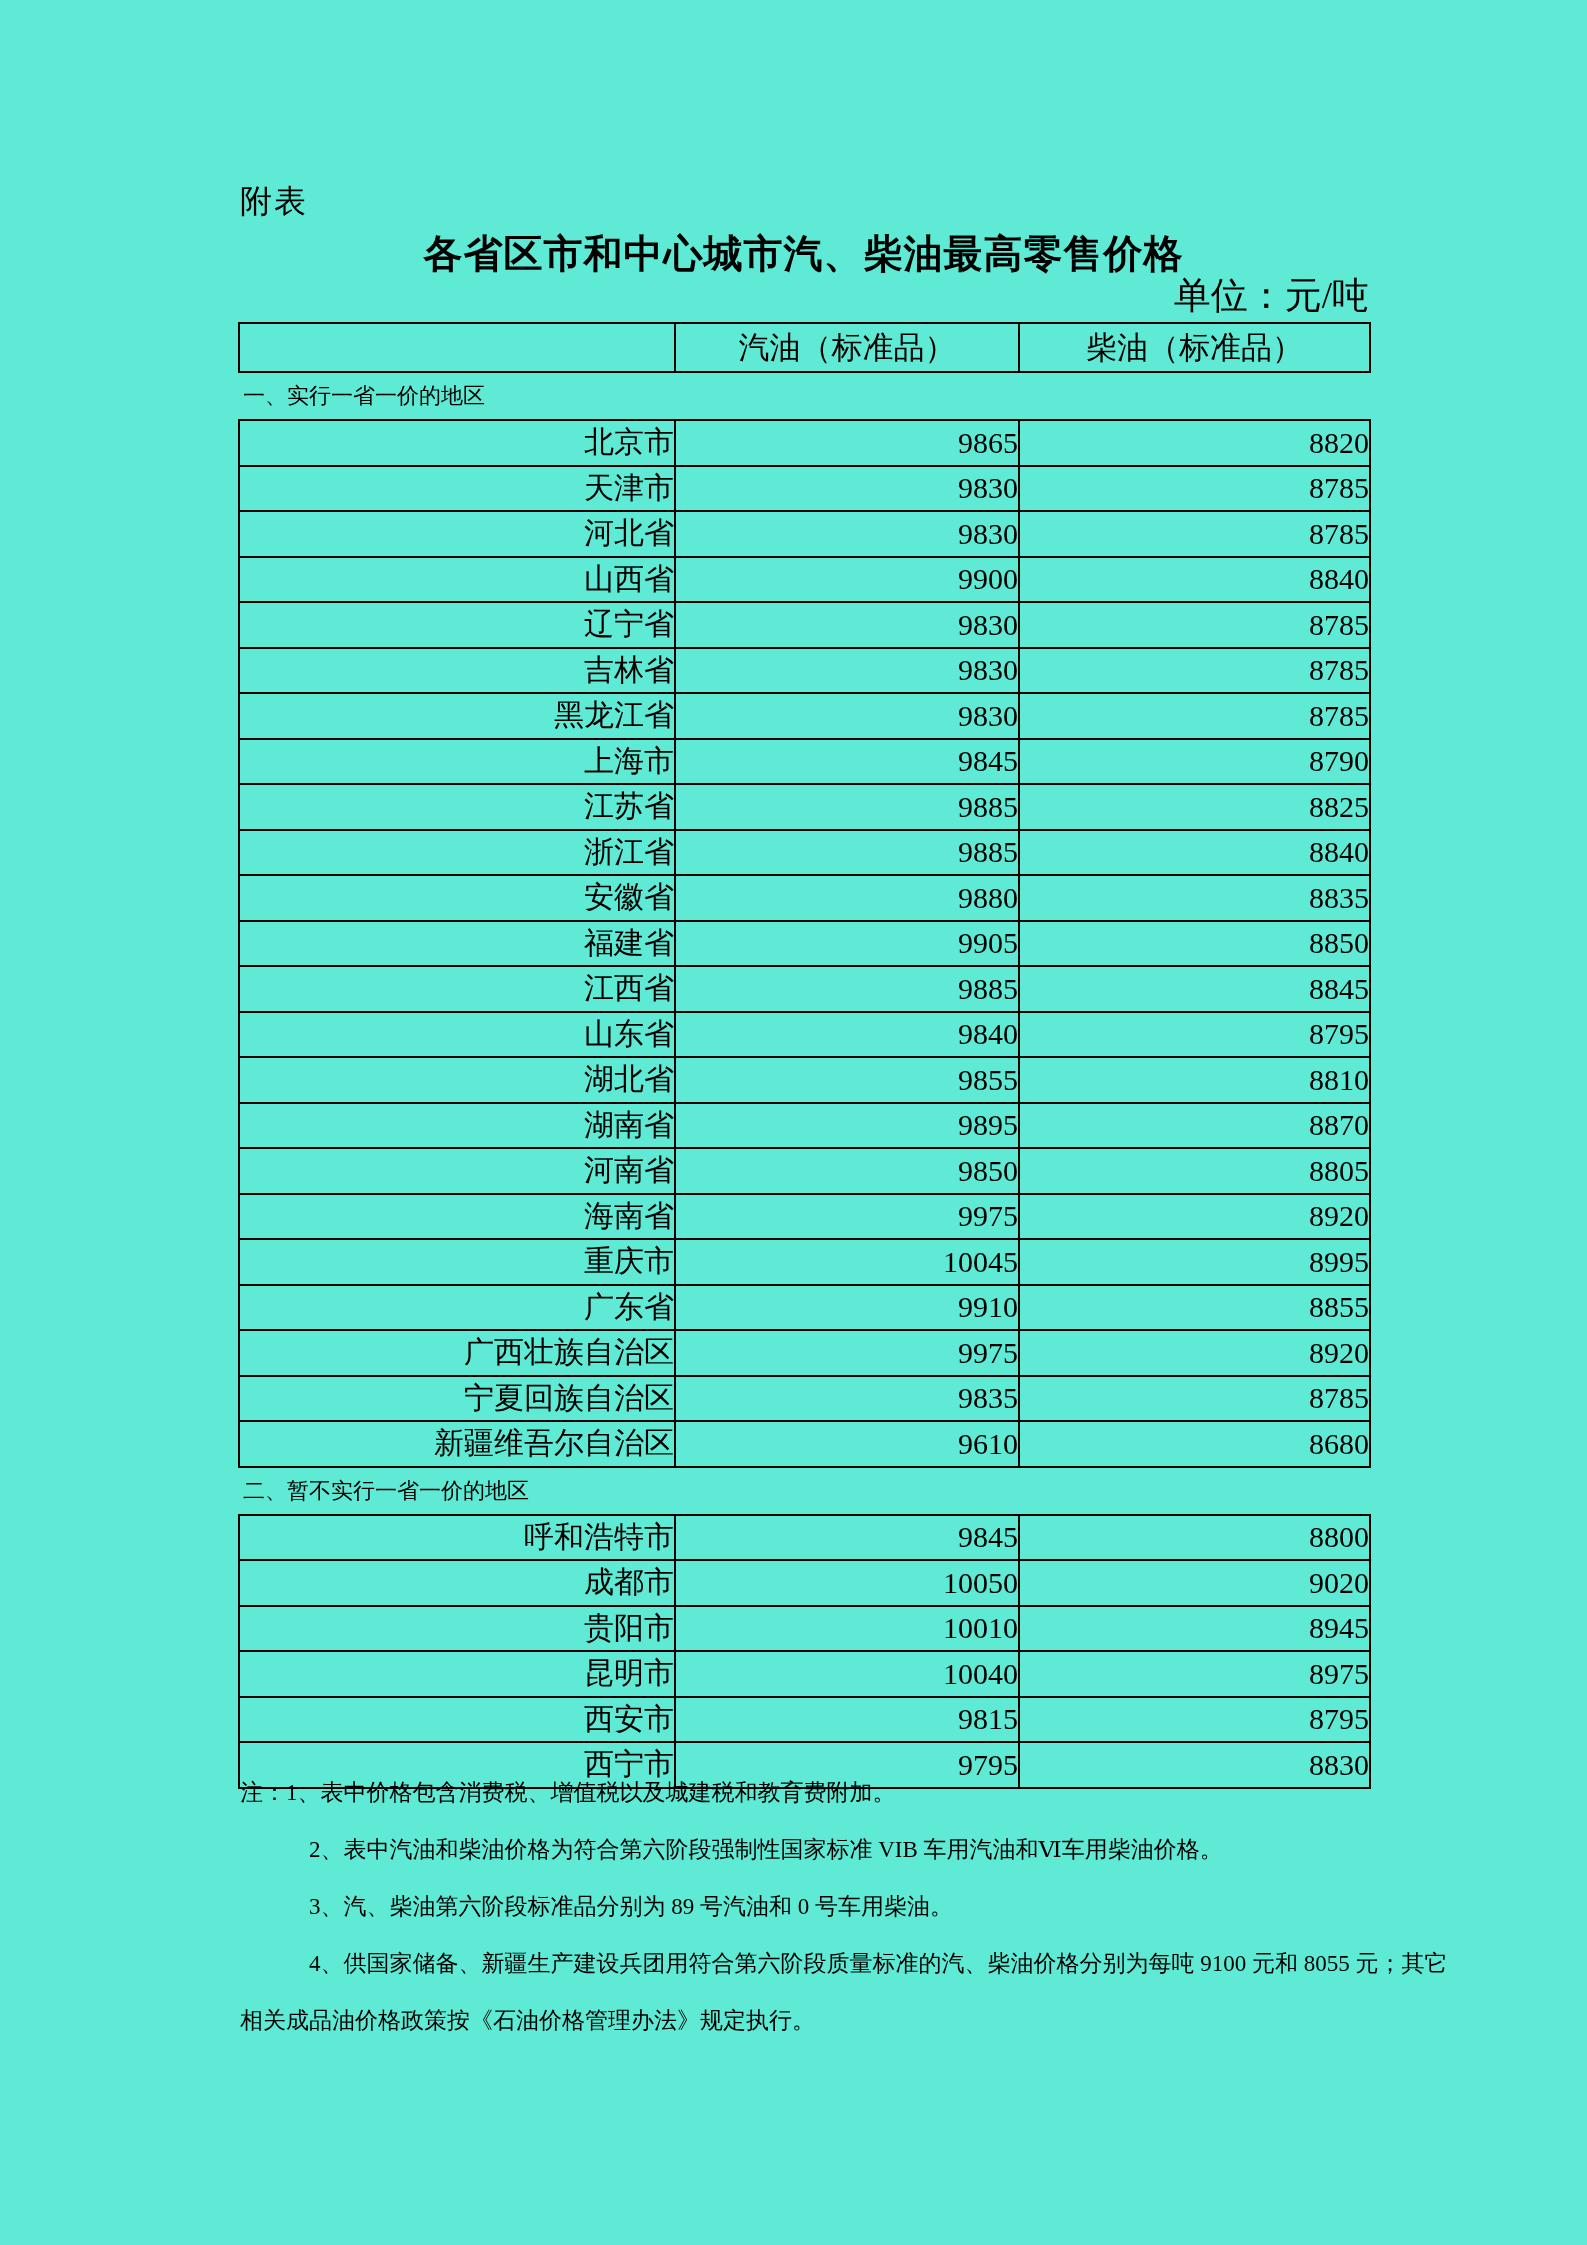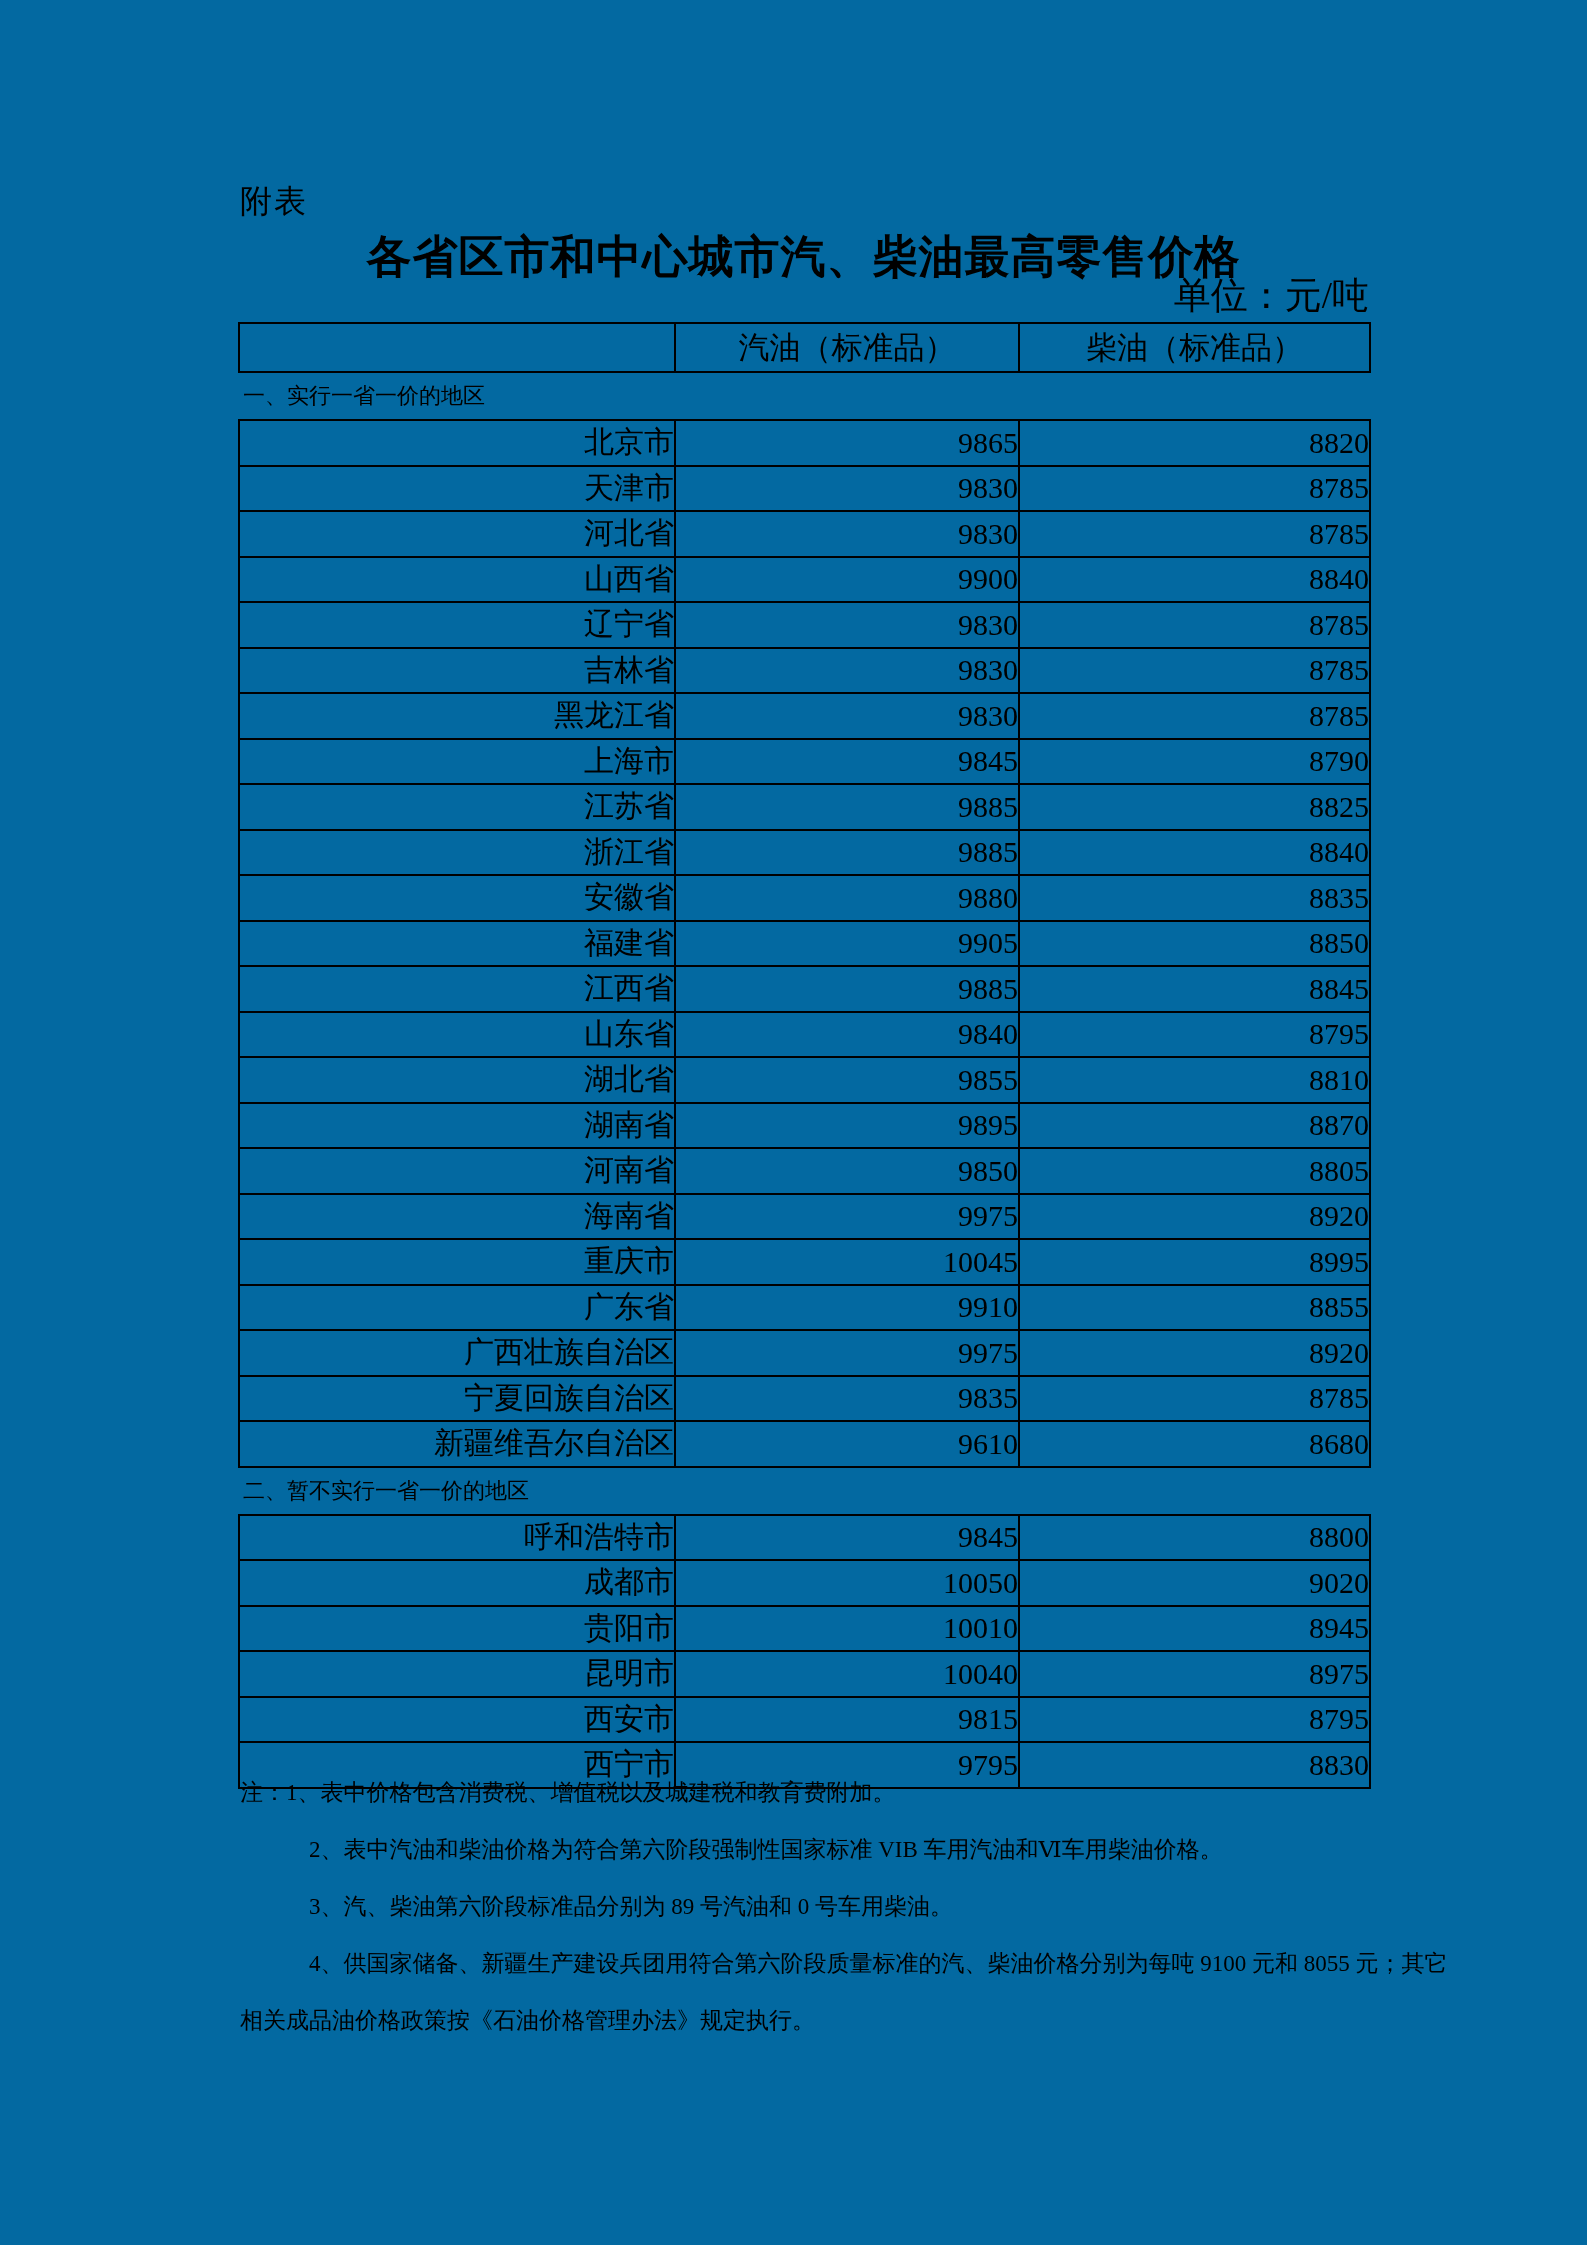--- a/index.html
+++ b/index.html
@@ -1,38 +1,38 @@
 <!DOCTYPE html>
 <html lang="zh"><head>
 <meta charset="utf-8">
 <style>
   html, body { margin: 0; padding: 0; background: #ffffff; }
   .page {
     position: relative;
     width: 1587px;
     height: 2245px;
-    background: #0369a1;
+    background: #5eead4;
     color: #000000;
     font-family: "Liberation Serif", "DejaVu Serif", serif;
     overflow: hidden;
   }
   .appendix-label {
     position: absolute;
     left: 240px;
     top: 180px;
     font-size: 32px;
     letter-spacing: 2px;
   }
   .doc-title {
     position: absolute;
     left: 238px;
     width: 1131px;
     top: 227px;
     text-align: center;
-    font-size: 45px;
+    font-size: 39px;
     font-weight: bold;
     font-family: "Liberation Sans", "DejaVu Sans", sans-serif;
     letter-spacing: 1px;
   }
   .unit-label {
     position: absolute;
     left: 238px;
     width: 1131px;
     top: 271px;
     text-align: right;

